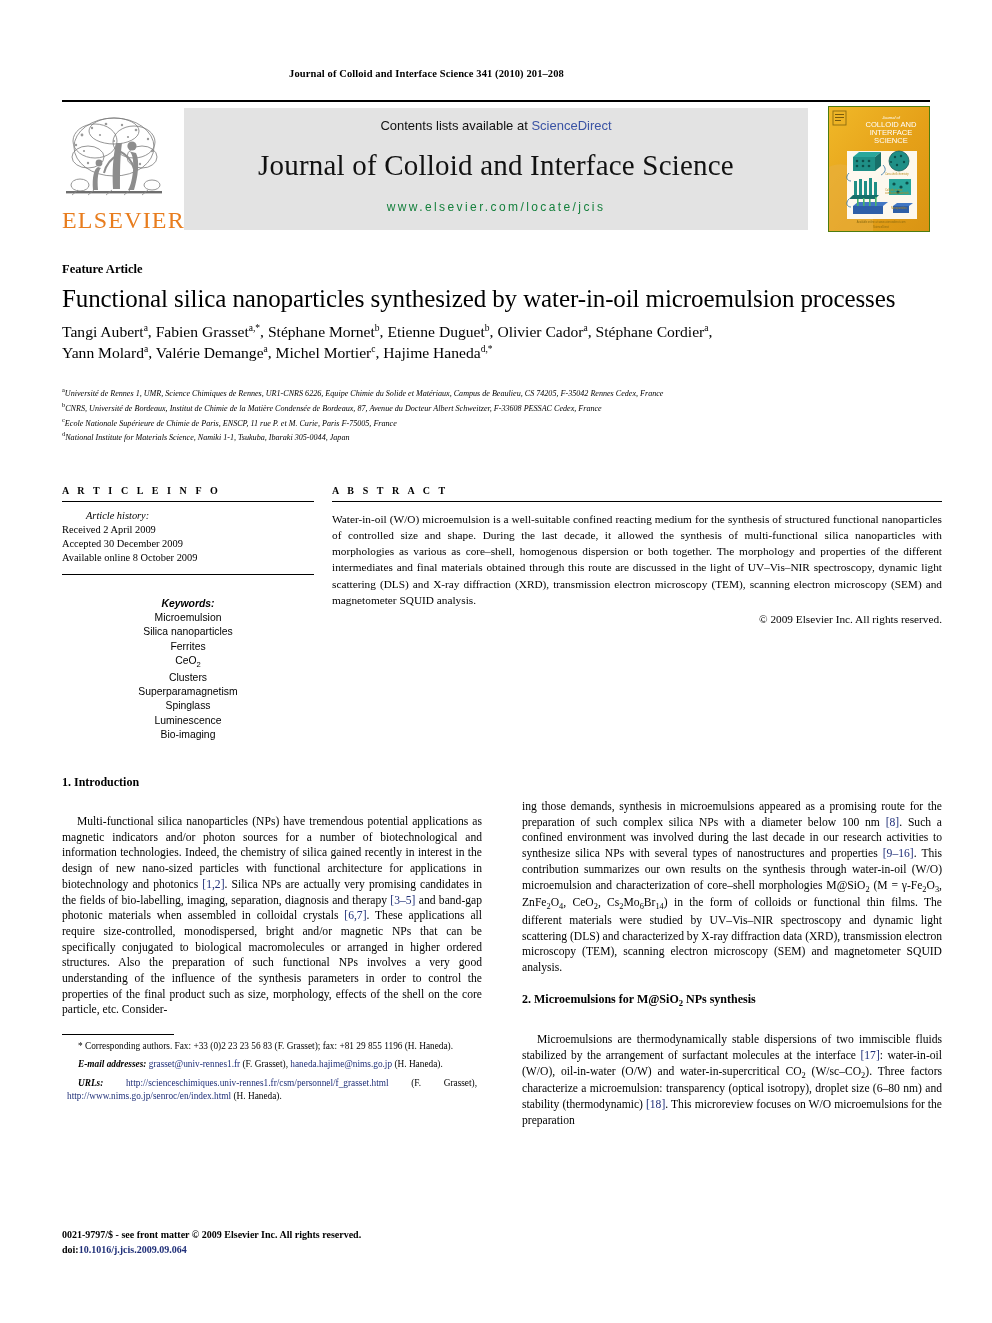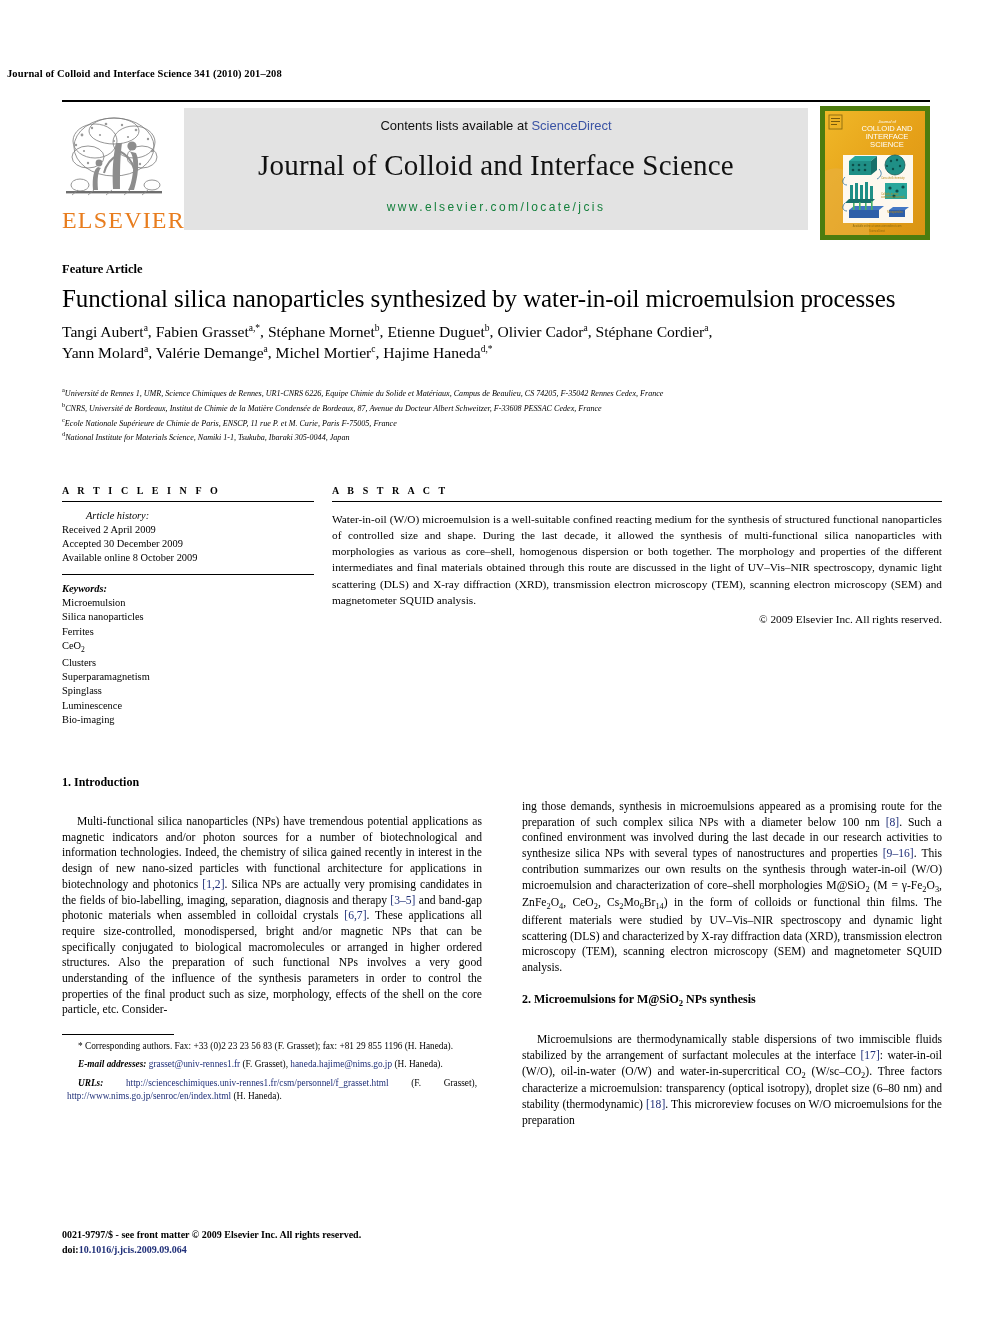--- a/index.html
+++ b/index.html
@@ -6,21 +6,22 @@
   body{
     width:992px; height:1323px;
     font-family:"Liberation Serif", serif;
     color:#000;
     -webkit-font-smoothing:antialiased;
   }
   .page{ position:relative; width:992px; height:1323px; box-sizing:border-box; }
 
   
   .runhead{
-    position:absolute; top:68px; left:7px; width:853px;
+    position:absolute; top:68px; left:0; width:853px;
+    text-align:center;
     font-family:"Liberation Serif", serif;
     font-weight:bold; font-size:10.5px; letter-spacing:.1px;
   }
 
   
   .masthead{
     position:absolute; top:100px; left:62px; width:868px; height:133px;
   }
   .mast-rule{
     position:absolute; top:0; left:0; width:868px; height:2px; background:#000;
@@ -51,21 +52,21 @@
     font-family:"Liberation Serif", serif;
     font-size:29px; letter-spacing:.2px; color:#111;
   }
   .banner-url{
     margin-top:18px;
     font-family:"Liberation Sans", sans-serif;
     font-size:12px; letter-spacing:2.4px; color:#15803d;
   }
   .cover{
     position:absolute; top:6px; right:0; width:100px; height:124px;
-    border:5px solid #4d7c0f; background:#E8A61C; overflow:hidden;
+    border:1px solid #4d7c0f; background:#E8A61C; overflow:hidden;
   }
 
   
   .feature-label{
     position:absolute; top:262px; left:62px;
     font-family:"Liberation Serif", serif; font-weight:bold; font-size:12.5px;
   }
   .art-title{
     position:absolute; top:285px; left:62px; width:880px;
     font-family:"Liberation Serif", serif;
@@ -95,22 +96,22 @@
   }
   .rule-thin{ height:1px; background:#000; margin-top:5px; }
   .rule-thin2{ height:1px; background:#000; margin-top:8px; }
 
   .history{
     margin-top:7px;
     font-family:"Liberation Serif", serif; font-size:10.4px; line-height:1.36;
   }
   .history .lbl{ font-style:italic; font-weight:normal;margin-left:24px; }
   .kw{
-    margin-top:7px;
-    font-family:Liberation Serif, serif; font-size:10.4px; line-height:1.38;
+    margin-top:22px;
+    font-family:Liberation Sans, sans-serif; font-size:10.4px; line-height:1.38;text-align:center;
   }
   .kw .lbl{ font-style:italic; font-weight:bold; }
   .kw sub{ font-size:7.6px; }
 
   .abstract{
     margin-top:9px;
     font-family:"Liberation Serif", serif;
     font-size:11.3px; line-height:1.43; text-align:justify;
   }
   .copyline{

